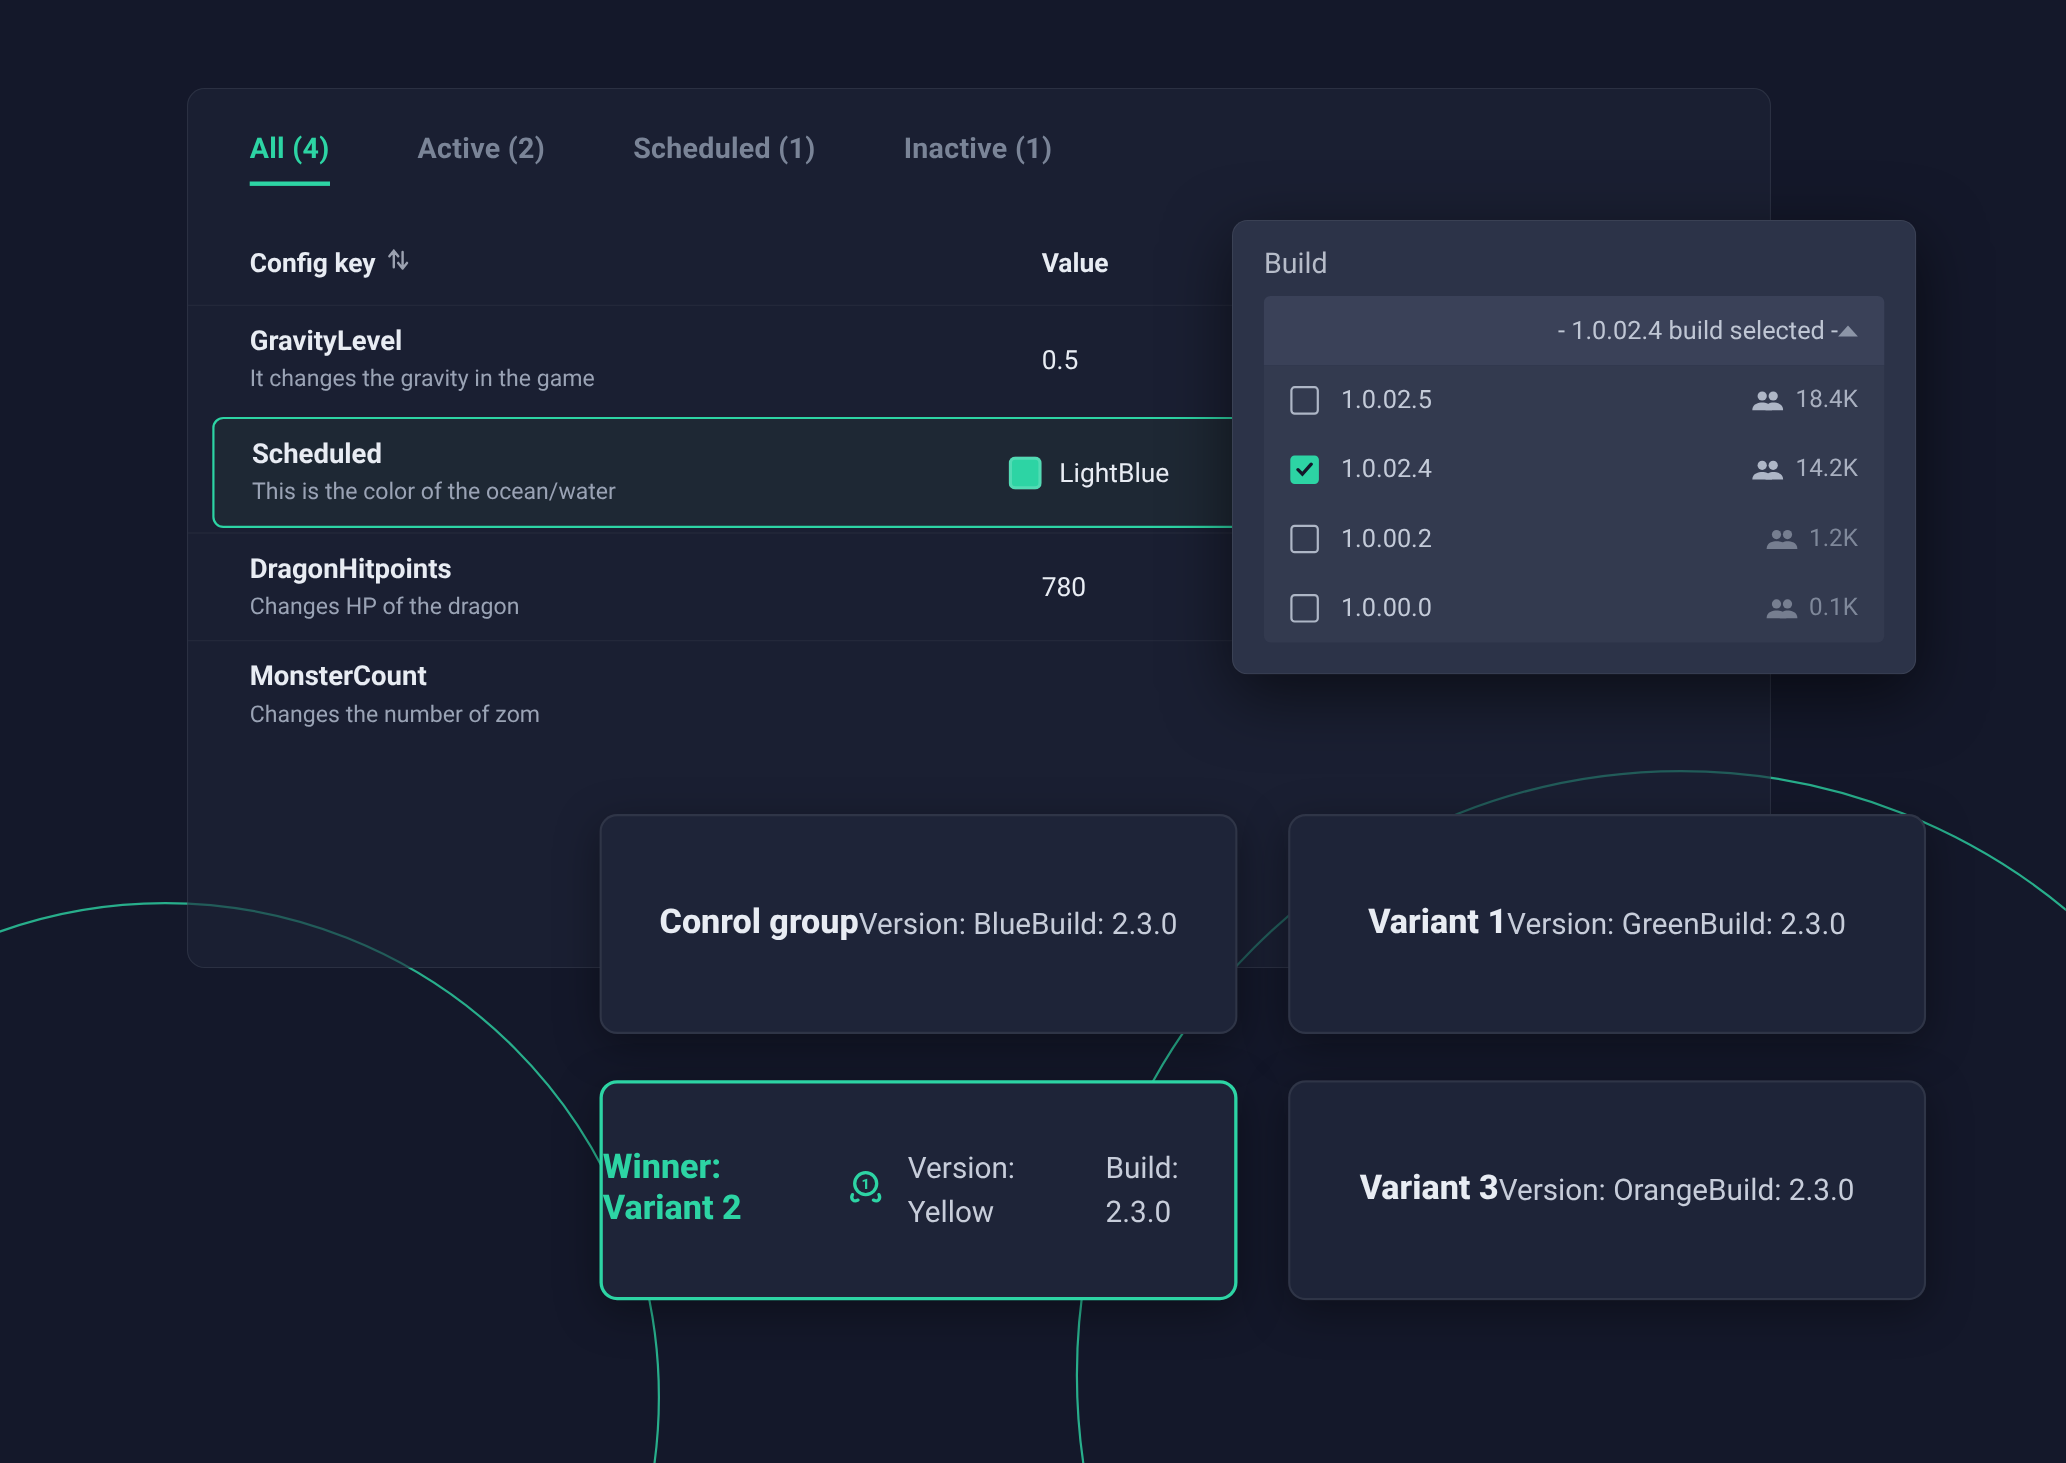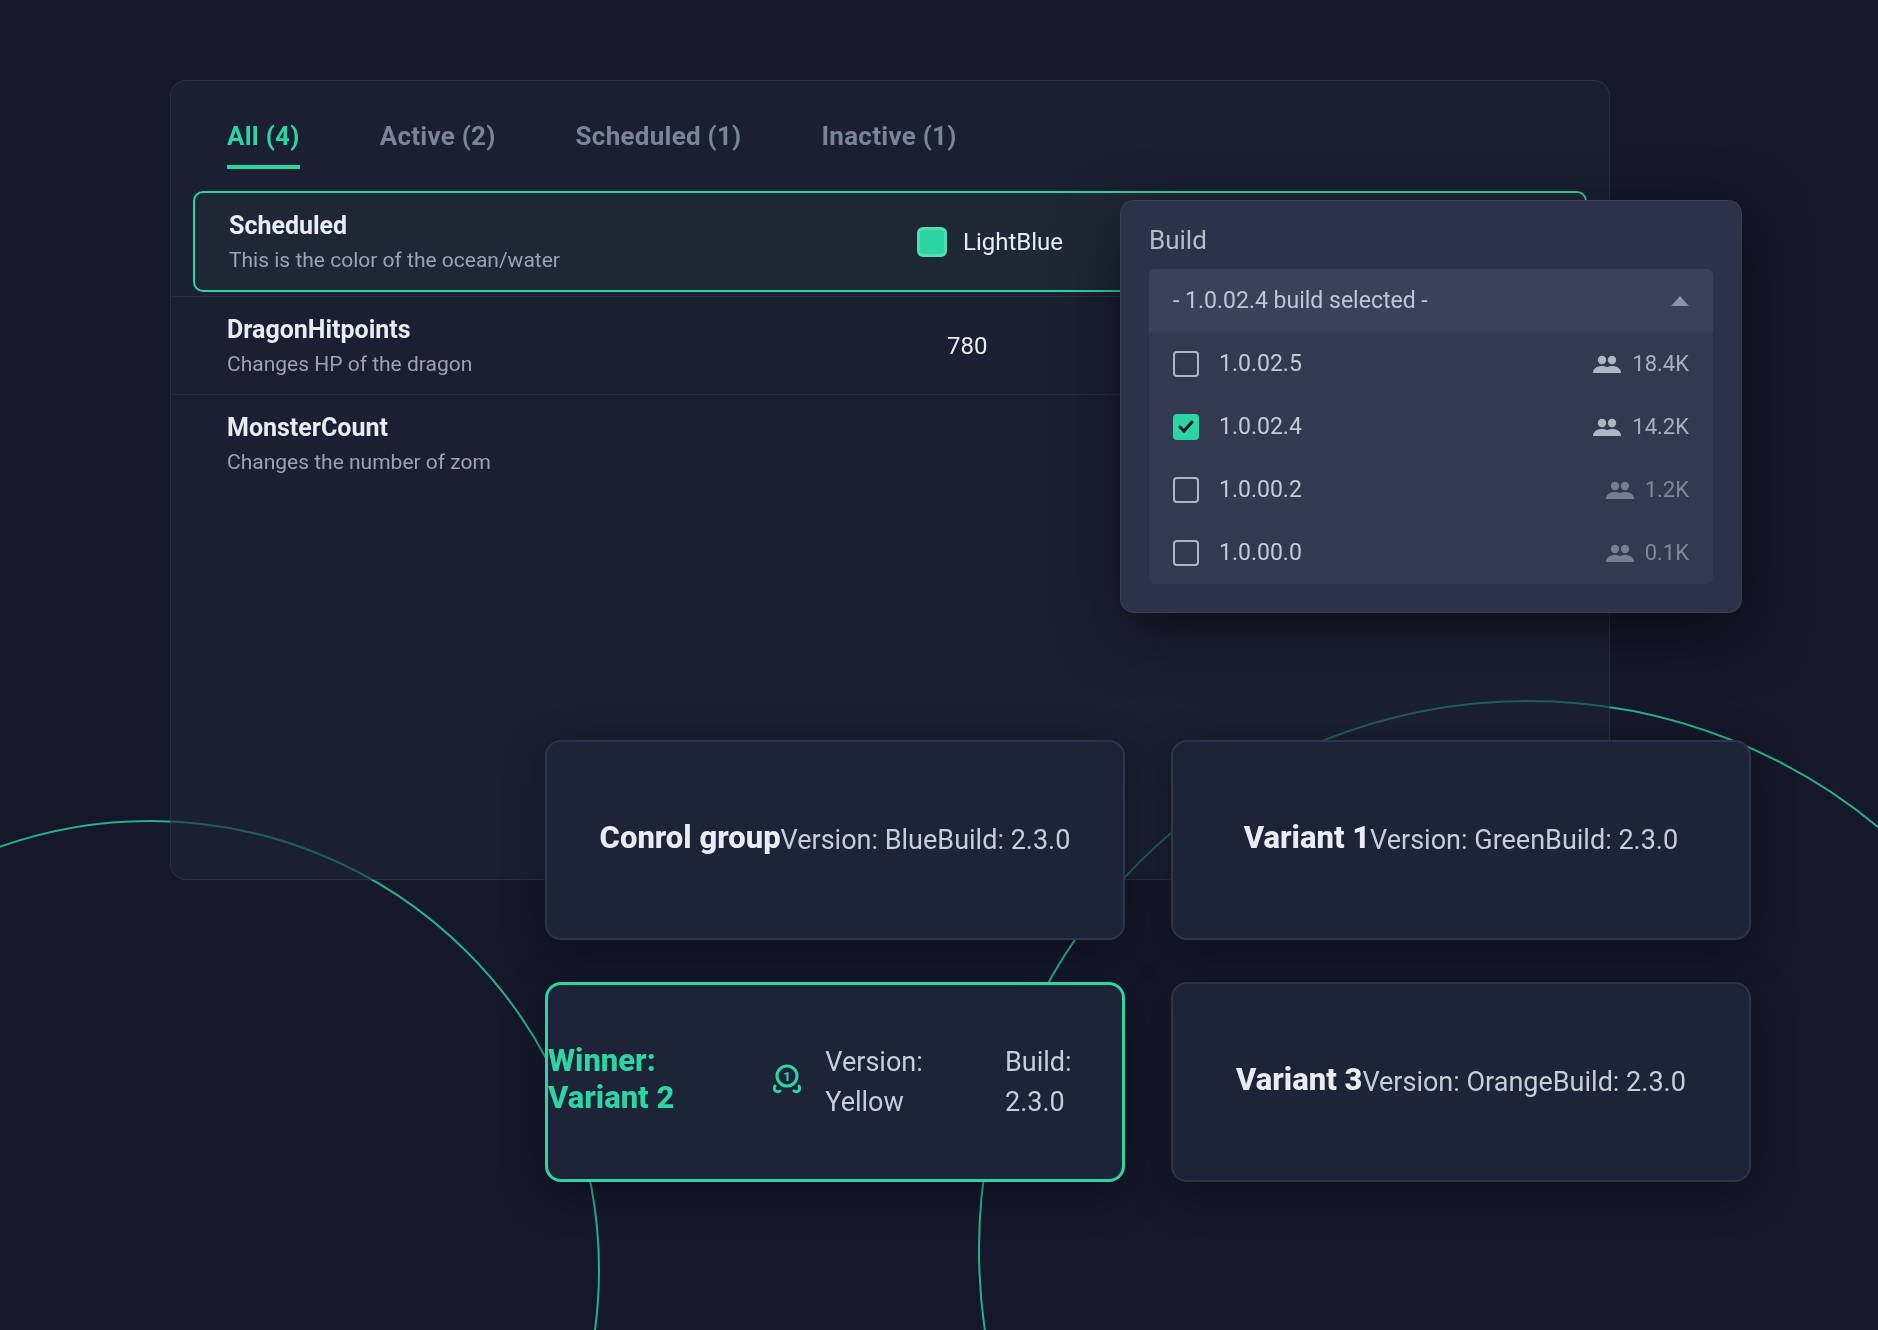--- a/index.html
+++ b/index.html
@@ -134,21 +134,21 @@
       font-size: 26px;
       color: #b6bcc9;
       margin-bottom: 14px;
     }
     .build-select-header {
       background: #3a4158;
       border-radius: 6px 6px 0 0;
       padding: 18px 24px;
       display: flex;
       align-items: center;
-      justify-content: space-between;
+      justify-content: flex-end;
       color: #bfc6d4;
       font-size: 23px;
       cursor: pointer;
     }
     .arrow-up {
       width: 0; height: 0;
       border-left: 9px solid transparent;
       border-right: 9px solid transparent;
       border-bottom: 10px solid #8c95a7;
     }
@@ -229,21 +229,44 @@
 
 <div class="config-panel">
 
   <div class="tabs">
     <div class="tab active">All (4)</div>
     <div class="tab">Active (2)</div>
     <div class="tab">Scheduled (1)</div>
     <div class="tab">Inactive (1)</div>
   </div>
 
-
+  <div class="table-header">
+    <div class="col-key">
+      <span>Config key</span>
+      <span class="sort-icon">
+        <svg width="20" height="22" viewBox="0 0 20 22" fill="none">
+          <path d="M6 3 L6 18 M6 3 L2 8 M6 3 L10 8" stroke="#c7cdda" stroke-width="2.2" stroke-linecap="round"></path>
+          <path d="M14 19 L14 4 M14 19 L10 14 M14 19 L18 14" stroke="#c7cdda" stroke-width="2.2" stroke-linecap="round"></path>
+        </svg>
+      </span>
+    </div>
+    <div class="col-value">
+      <span>Value</span>
+    </div>
+  </div>
+
+  <div class="row">
+    <div class="key-col">
+      <div class="config-key">GravityLevel</div>
+      <div class="config-desc">It changes the gravity in the game</div>
+    </div>
+    <div class="value-col">
+      <span class="value">0.5</span>
+    </div>
+  </div>
 
   <div class="row highlighted">
     <div class="key-col">
       <div class="config-key">Scheduled</div>
       <div class="config-desc">This is the color of the ocean/water</div>
     </div>
     <div class="value-col">
       <span class="color-swatch"></span>
       <span class="value">LightBlue</span>
     </div>

